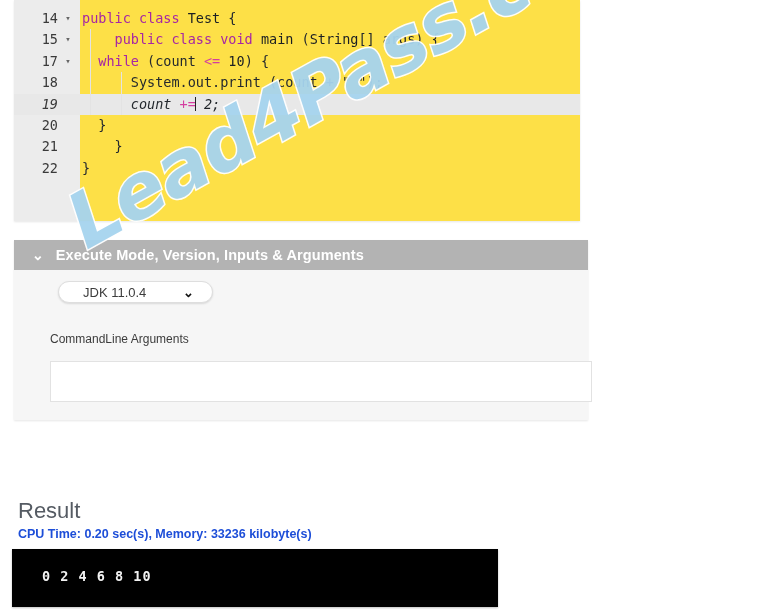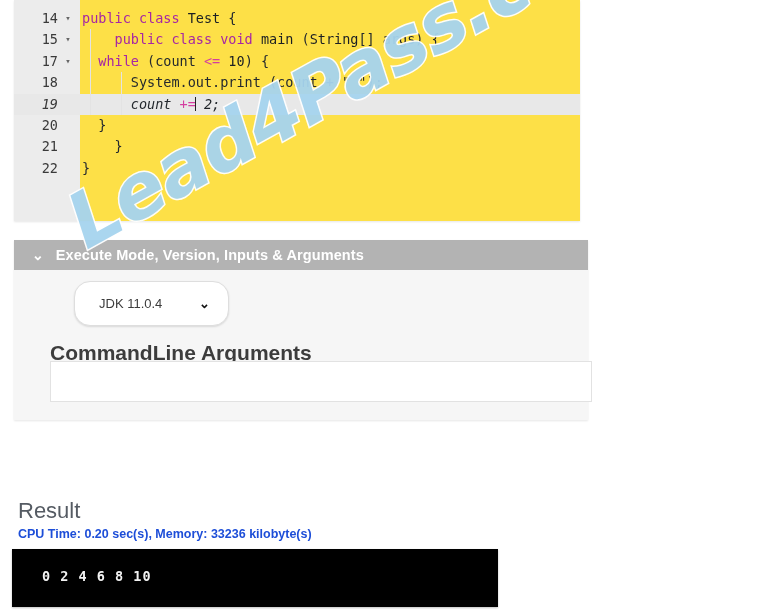--- a/index.html
+++ b/index.html
@@ -128,24 +128,24 @@
     font-weight: bold;
     letter-spacing: 0.1px;
   }
   #exec-body {
     position: relative;
     height: 150px;
     background: #f6f6f6;
   }
   #jdk-select {
     position: absolute;
-    left: 60px;
+    left: 44px;
     top: 11px;
     width: 155px;
-    height: 45px;
+    height: 22px;
     background: #ffffff;
     border: 1px solid #dedede;
     border-radius: 16px;
     box-shadow: 0 1px 2px rgba(0,0,0,0.12);
     display: flex;
     align-items: center;
     justify-content: space-between;
     padding: 0 18px 0 24px;
     box-sizing: border-box;
     font-size: 13px;
@@ -154,24 +154,23 @@
   #jdk-select .chev2 {
     font-size: 13px;
     font-weight: bold;
     color: #111;
     line-height: 1;
   }
   #cmd-label {
     position: absolute;
     left: 36px;
     top: 62px;
-    font-size: 21px;
-    font-weight: bold;
+    font-size: 12px;
+    font-weight: normal;
     color: #3c3c3c;
-    margin-top: 9px;
   }
   #cmd-input {
     position: absolute;
     left: 36px;
     top: 91px;
     width: 542px;
     height: 41px;
     background: #ffffff;
     border: 1px solid #e2e2e2;
     box-sizing: border-box;

